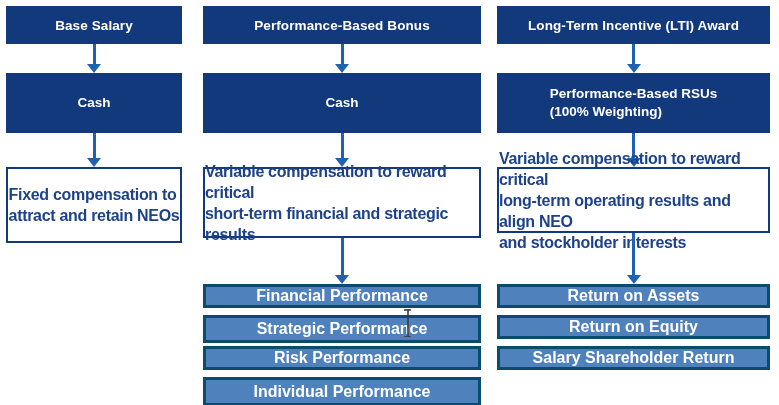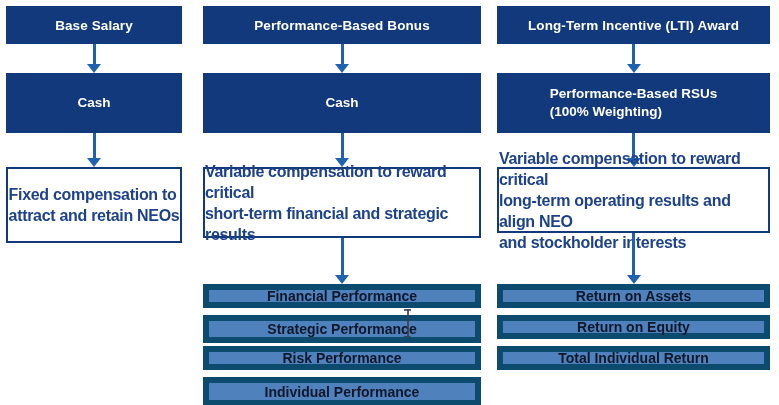--- a/index.html
+++ b/index.html
@@ -11,22 +11,22 @@
   .box{position:absolute;left:0;right:0;box-sizing:border-box;display:flex;align-items:center;justify-content:center;text-align:left;}
   .navy{background:var(--navy,#11397c);color:#ffffff;}
   .header{font-size:13.5px;letter-spacing:.1px;}
   .vehicle{font-size:13.5px;white-space:pre-line;line-height:18px;}
   .desc{
     background:#ffffff;border:2px solid var(--navy,#11397c);
     color:var(--box_text,#1d4289);font-size:16px;letter-spacing:-0.3px;
     line-height:21px;white-space:pre-line;
   }
   .metric{
-    background:var(--medium_blue,#4f81bd);border:6px solid #0c4a6e;
-    color:#0f172a;font-size:14px;
+    background:var(--medium_blue,#4f81bd);border:3px solid #0c4a6e;
+    color:#ffffff;font-size:16px;
   }
   .arrow{
     position:absolute;left:50%;transform:translateX(-50%);
     width:14px;display:flex;flex-direction:column;align-items:center;
   }
   .arrow .stem{width:3px;flex:1 1 auto;background:var(--arrow_blue,#1f63b0);}
   .arrow .head{
     width:0;height:0;flex:0 0 auto;
     border-left:7px solid transparent;border-right:7px solid transparent;
     border-top:9px solid var(--arrow_blue,#1f63b0);
@@ -94,21 +94,21 @@
     </div>
     <div class="box desc" style="top:167px;height:66px;">Variable compensation to reward critical
 long-term operating results and align NEO
 and stockholder interests</div>
     <div class="arrow" style="top:233px;height:51px;">
       <div class="stem"></div>
       <div class="head"></div>
     </div>
     <div class="box metric" style="top:315px;height:24px;">Return on Equity</div>
     <div class="box metric" style="top:284px;height:24px;">Return on Assets</div>
-    <div class="box metric" style="top:346px;height:24px;">Total Individual Return</div>
+    <div class="box metric" style="top:346px;height:24px;">Salary Shareholder Return</div>
   </div>
 
   <div class="ibeam" style="left:403px;top:309px;height:28px;">
     <div class="cap top"></div>
     <div class="bar"></div>
     <div class="cap bot"></div>
   </div>
 
 </div>
 

